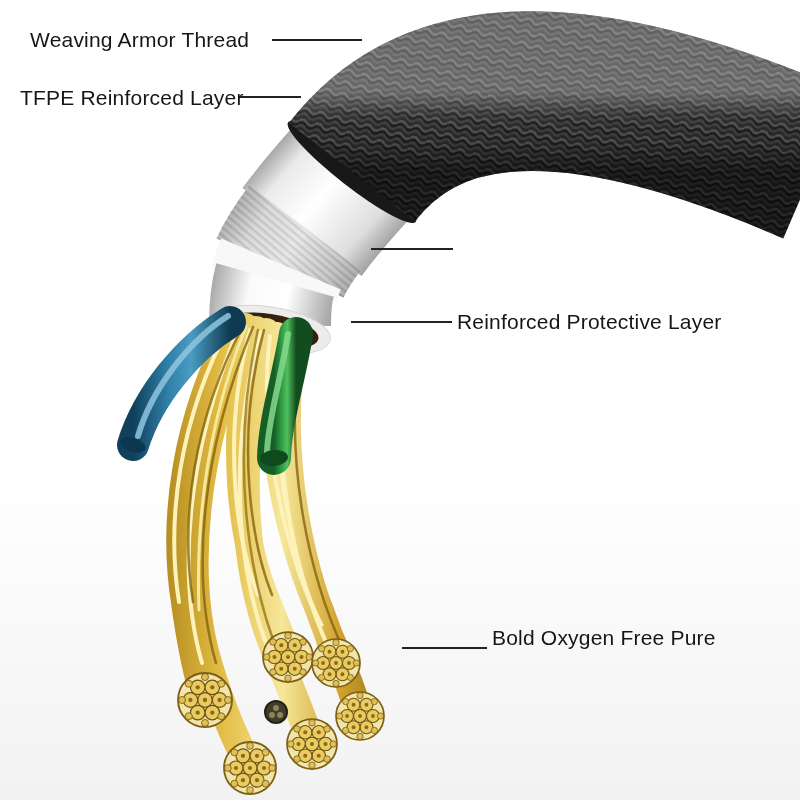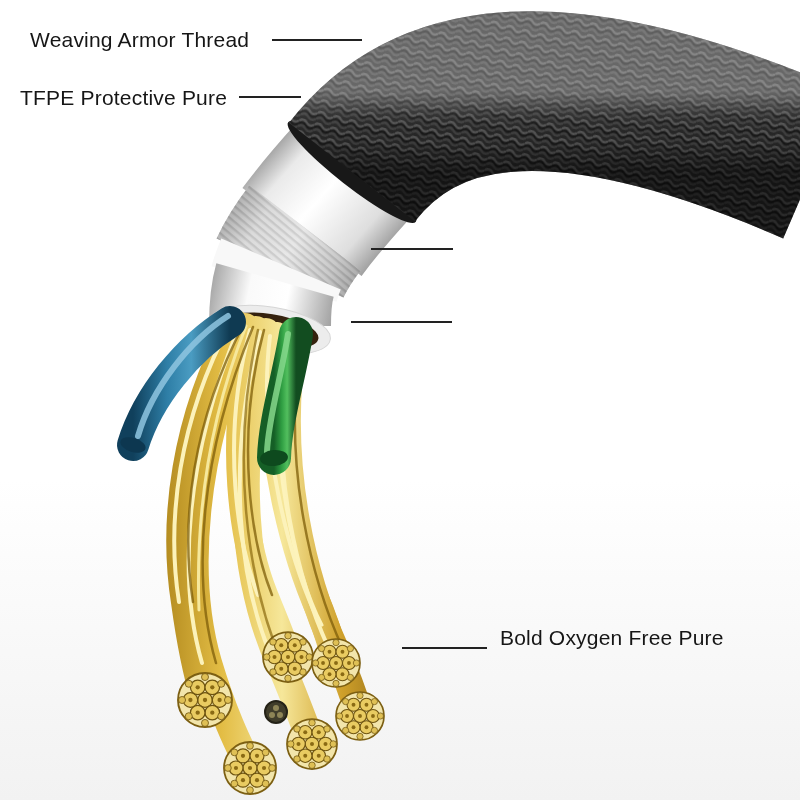--- a/index.html
+++ b/index.html
@@ -14,21 +14,21 @@
   }
   .illustration{position:absolute;left:0;top:0;}
   .label{
     position:absolute;
     font-size:21px;
     color:#161616;
     letter-spacing:.2px;
     white-space:nowrap;
     line-height:26px;
   }
-  .label.two-line{line-height:34px;margin-left:8px;}
+  .label.two-line{line-height:34px;}
   .label.two-line span{display:block;}
   .leader{
     position:absolute;
     height:0;
     border-top:2px solid #222222;
   }
 </style>
 </head>
 <body>
 
@@ -189,18 +189,19 @@
     </g>
   </svg>
 
   <div class="leader" style="left:272px;top:39px;width:90px"></div>
   <div class="leader" style="left:239px;top:96px;width:62px"></div>
   <div class="leader" style="left:371px;top:248px;width:82px"></div>
   <div class="leader" style="left:351px;top:321px;width:101px"></div>
   <div class="leader" style="left:402px;top:647px;width:85px"></div>
 
   <div class="label" style="left:30px;top:27px">Weaving Armor Thread</div>
-  <div class="label" style="left:20px;top:85px">TFPE Protective Pure</div>
+  <div class="label" style="left:20px;top:85px">TFPE Reinforced Layer</div>
+  <div class="label" style="left:457px;top:309px">Reinforced Protective Layer</div>
   <div class="label two-line" style="left:492px;top:621px">
     <span>Bold Oxygen Free Pure</span>
   </div>
 
 </div>
 
 </body></html>

